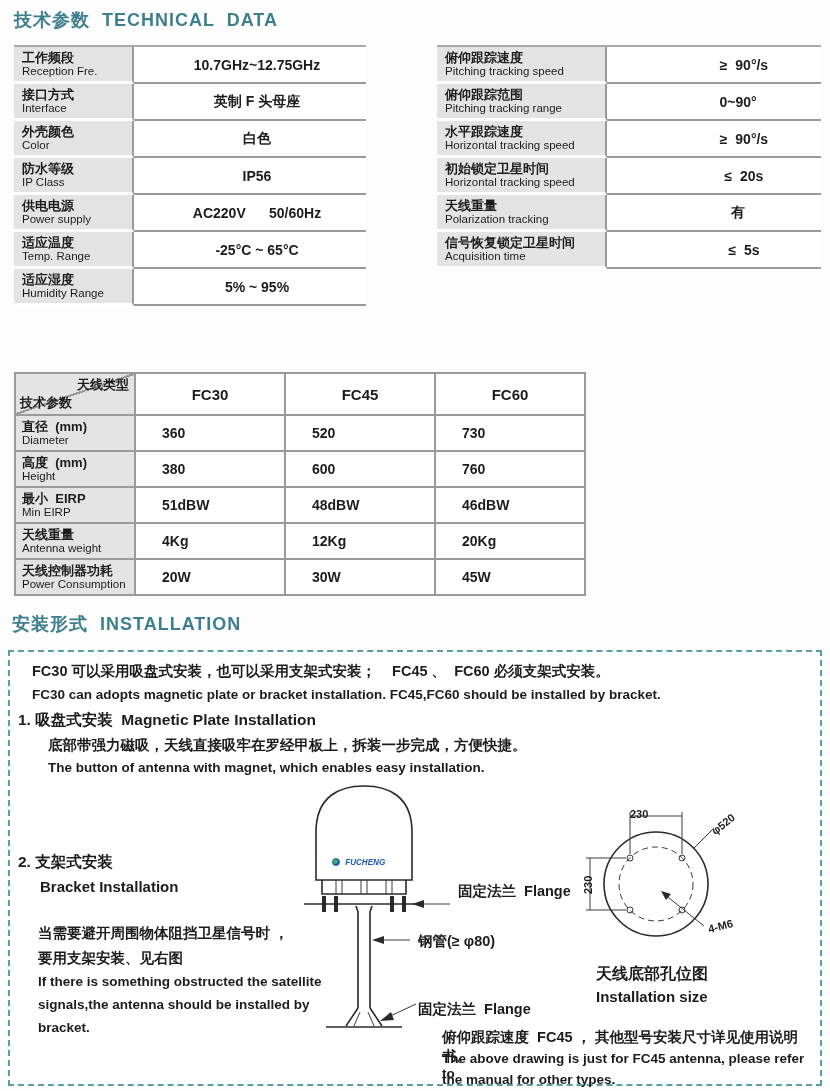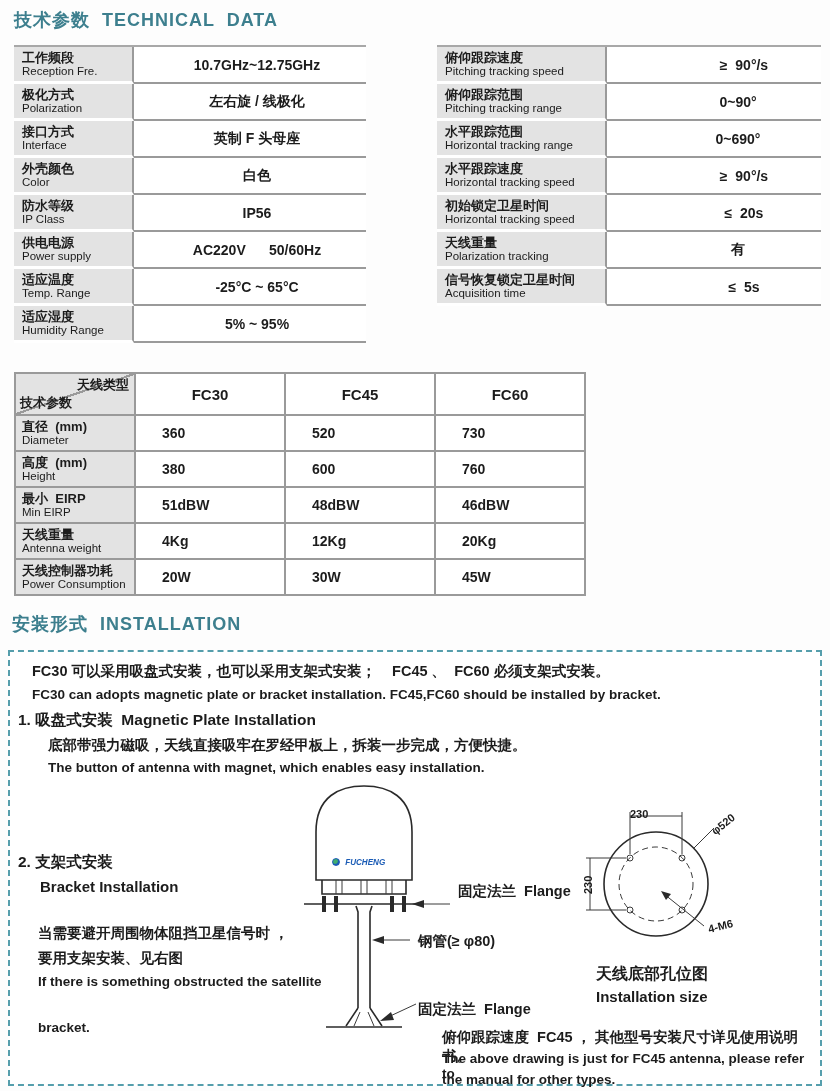--- a/index.html
+++ b/index.html
@@ -123,27 +123,20 @@
     <tbody>
         <tr>
       <td class="lbl" style="width:120px; height:34px;">
             <span class="cn">工作频段</span>
             <span class="en">Reception Fre.</span>
           </td>
       <td class="val">10.7GHz~12.75GHz</td>
     </tr>
     <tr>
       <td class="lbl" style="height:34px;">
-            <span class="cn">极化方式</span>
-            <span class="en">Polarization</span>
-          </td>
-      <td class="val">左右旋 / 线极化</td>
-    </tr>
-    <tr>
-      <td class="lbl" style="height:34px;">
             <span class="cn">接口方式</span>
             <span class="en">Interface</span>
           </td>
       <td class="val">英制 F 头母座</td>
     </tr>
     <tr>
       <td class="lbl" style="height:34px;">
             <span class="cn">外壳颜色</span>
             <span class="en">Color</span>
           </td>
@@ -188,27 +181,20 @@
             <span class="en">Pitching tracking speed</span>
           </td>
       <td class="val" style="padding-left:60px;">≥  90°/s</td>
     </tr>
     <tr>
       <td class="lbl" style="height:36px;">
             <span class="cn">俯仰跟踪范围</span>
             <span class="en">Pitching tracking range</span>
           </td>
       <td class="val" style="padding-left:48px;">0~90°</td>
-    </tr>
-    <tr>
-      <td class="lbl" style="height:36px;">
-            <span class="cn">水平跟踪范围</span>
-            <span class="en">Horizontal tracking range</span>
-          </td>
-      <td class="val" style="padding-left:48px;">0~690°</td>
     </tr>
     <tr>
       <td class="lbl" style="height:36px;">
             <span class="cn">水平跟踪速度</span>
             <span class="en">Horizontal tracking speed</span>
           </td>
       <td class="val" style="padding-left:60px;">≥  90°/s</td>
     </tr>
     <tr>
       <td class="lbl" style="height:36px;">
@@ -303,20 +289,21 @@
     <div class="abs" style="left:8px; top:58px; font-size:15.5px; font-weight:700;">1. 吸盘式安装  Magnetic Plate Installation</div>
     <div class="abs t-cn-b" style="left:38px; top:84px;">底部带强力磁吸，天线直接吸牢在罗经甲板上，拆装一步完成，方便快捷。</div>
     <div class="abs t-en" style="left:38px; top:108px;">The button of antenna with magnet, which enables easy installation.</div>
 
     <div class="abs" style="left:8px; top:200px; font-size:15.5px; font-weight:700;">2. 支架式安装</div>
     <div class="abs" style="left:30px; top:226px; font-size:15px; font-weight:700;">Bracket Installation</div>
 
     <div class="abs t-cn-b" style="left:28px; top:272px;">当需要避开周围物体阻挡卫星信号时 ，</div>
     <div class="abs t-cn-b" style="left:28px; top:297px;">要用支架安装、见右图</div>
     <div class="abs t-en" style="left:28px; top:322px;">If there is something obstructed the satellite</div>
+    <div class="abs t-en" style="left:28px; top:345px;">signals,the antenna should be installed by</div>
     <div class="abs t-en" style="left:28px; top:368px;">bracket.</div>
 
     <svg class="abs" style="left:288px; top:130px;" width="155" height="256" viewBox="0 0 155 256">
 
       <path class="ln" d="M18,98 L18,50 C18,14 42,4 66,4 C90,4 114,14 114,50 L114,98 Z"></path>
 
       <path class="ln" d="M24,98 L24,112 L108,112 L108,98"></path>
       <line class="thin" x1="38" y1="98" x2="38" y2="112"></line>
       <line class="thin" x1="44" y1="98" x2="44" y2="112"></line>
       <line class="thin" x1="63" y1="98" x2="63" y2="112"></line>

